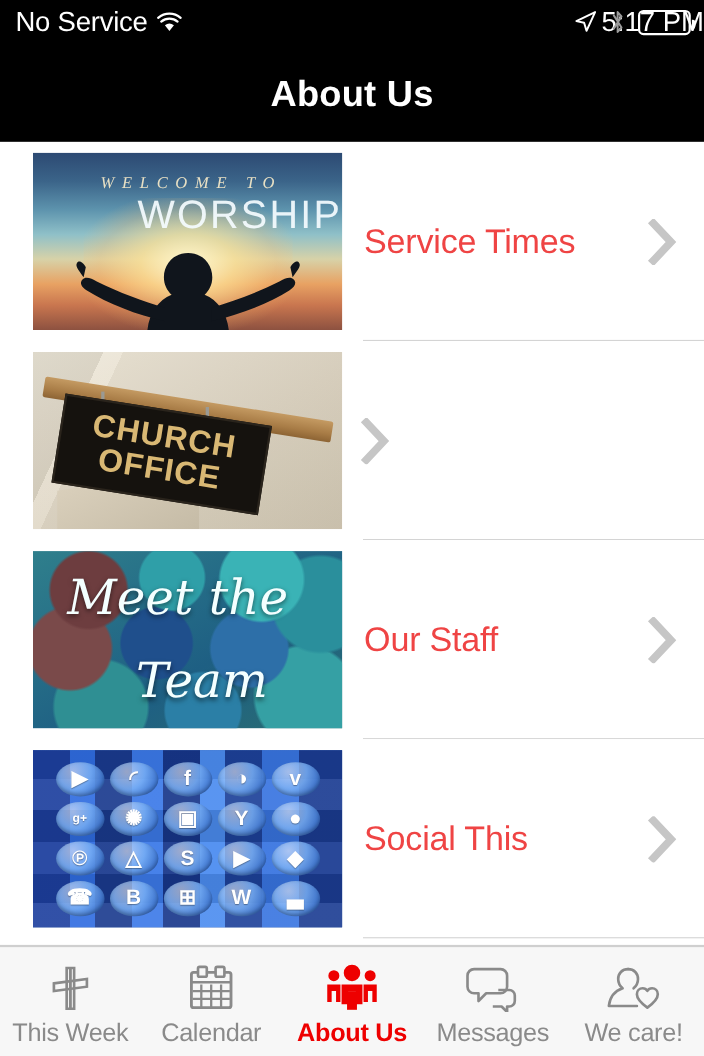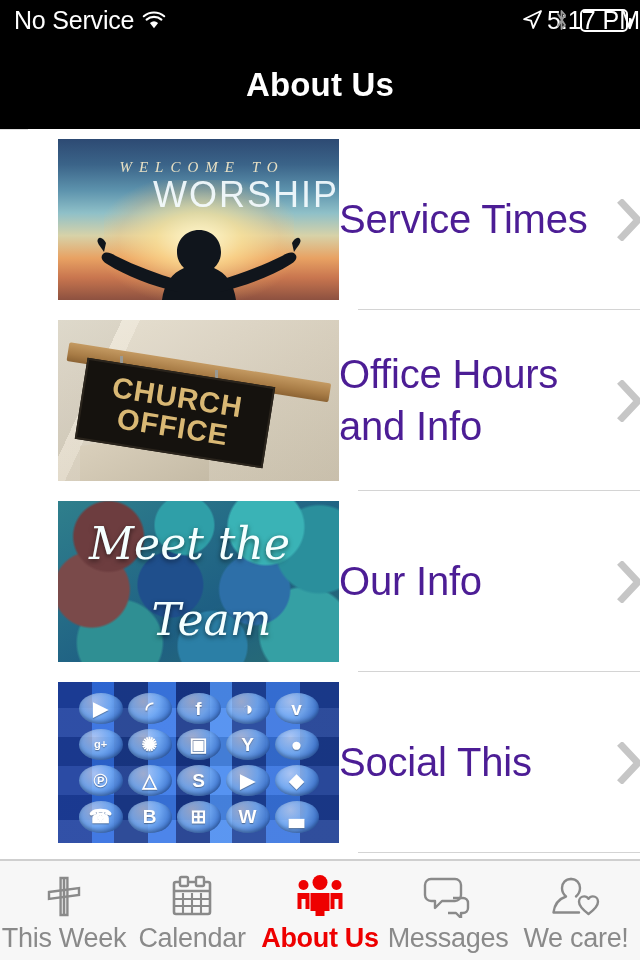--- a/index.html
+++ b/index.html
@@ -106,21 +106,20 @@
   }
 
   
   .content {
     position: absolute;
     top: 129px; left: 0;
     width: 640px;
     height: 730px;
     background: #ffffff;
     overflow: hidden;
-    padding-left: 28px;
   }
   .top-hairline {
     position: absolute;
     top: 0; left: 0;
     width: 640px;
     height: 1px;
     background: #dedede;
   }
 
   .row {
@@ -145,22 +144,23 @@
     width: 281px;
     height: 161px;
     margin-left: 30px;
     position: relative;
     overflow: hidden;
     background: #cfcfcf;
   }
 
   .row-label {
     flex: 1 1 auto;
-    font-size: 40px;
-    color: #4c1d95;
+    margin-left: 20px;
+    font-size: 31px;
+    color: #ef4444;
     line-height: 1.28;
     letter-spacing: -0.2px;
     white-space: pre-line;
   }
 
   .chevron {
     flex: 0 0 auto;
     width: 60px;
     display: flex;
     align-items: center;
@@ -370,21 +370,21 @@
     padding-top: 4px;
   }
   .tab.active { color: #ee0000; }
   .tab-icon {
     height: 46px;
     display: flex;
     align-items: center;
     justify-content: center;
   }
   .tab-label {
-    font-size: 27px;
+    font-size: 23px;
     letter-spacing: -0.3px;
     line-height: 1;
   }
   .tab.active .tab-label { font-weight: bold; }
 </style>
 </head>
 <body>
 
 <div id="app">
 
@@ -452,38 +452,36 @@
       <div class="thumb thumb-office">
         <div class="office-wall"></div>
         <div class="office-beam"></div>
         <div class="office-chain c1"></div>
         <div class="office-chain c2"></div>
         <div class="office-sign">
           <span>CHURCH</span>
           <span>OFFICE</span>
         </div>
       </div>
-      <div class="row-label">Office Hours
-and Info</div>
       <div class="chevron">
         <svg class="icon-svg" width="26" height="42" viewBox="0 0 26 42">
           <path d="M5 4 L21 21 L5 38" fill="none" stroke="#c6c6c6" stroke-width="7" stroke-linecap="square" stroke-linejoin="miter"></path>
         </svg>
       </div>
       <div class="row-sep"></div>
     </div>
 
     <div class="row">
       <div class="thumb thumb-team">
         <div class="team-text">
           <span class="l1">Meet the</span>
           <span class="l2">Team</span>
         </div>
       </div>
-      <div class="row-label">Our Info</div>
+      <div class="row-label">Our Staff</div>
       <div class="chevron">
         <svg class="icon-svg" width="26" height="42" viewBox="0 0 26 42">
           <path d="M5 4 L21 21 L5 38" fill="none" stroke="#c6c6c6" stroke-width="7" stroke-linecap="square" stroke-linejoin="miter"></path>
         </svg>
       </div>
       <div class="row-sep"></div>
     </div>
 
     <div class="row">
       <div class="thumb thumb-social">

